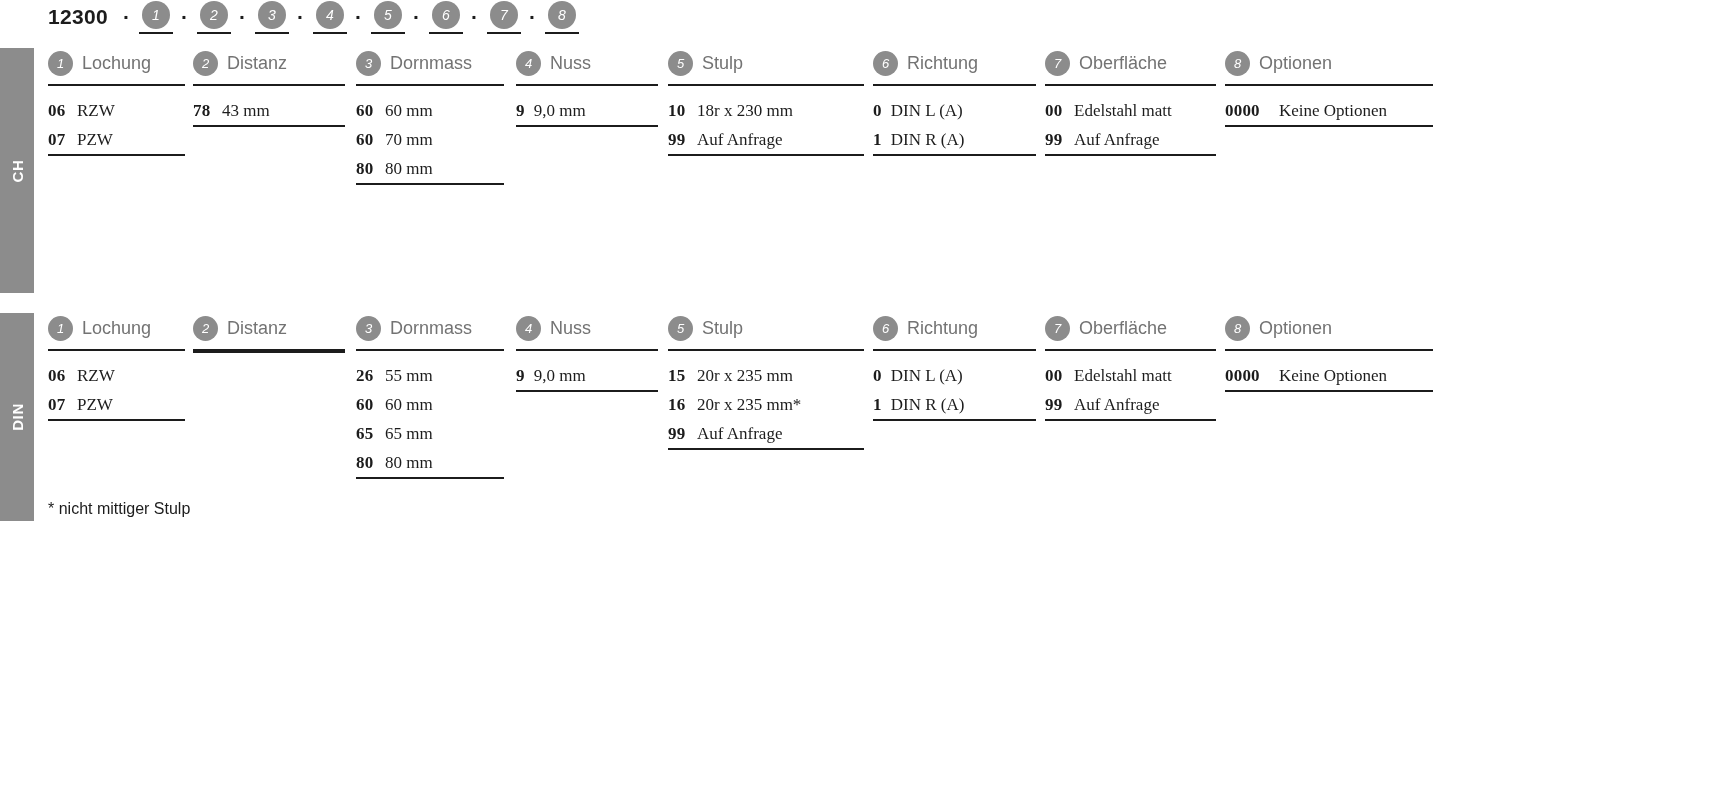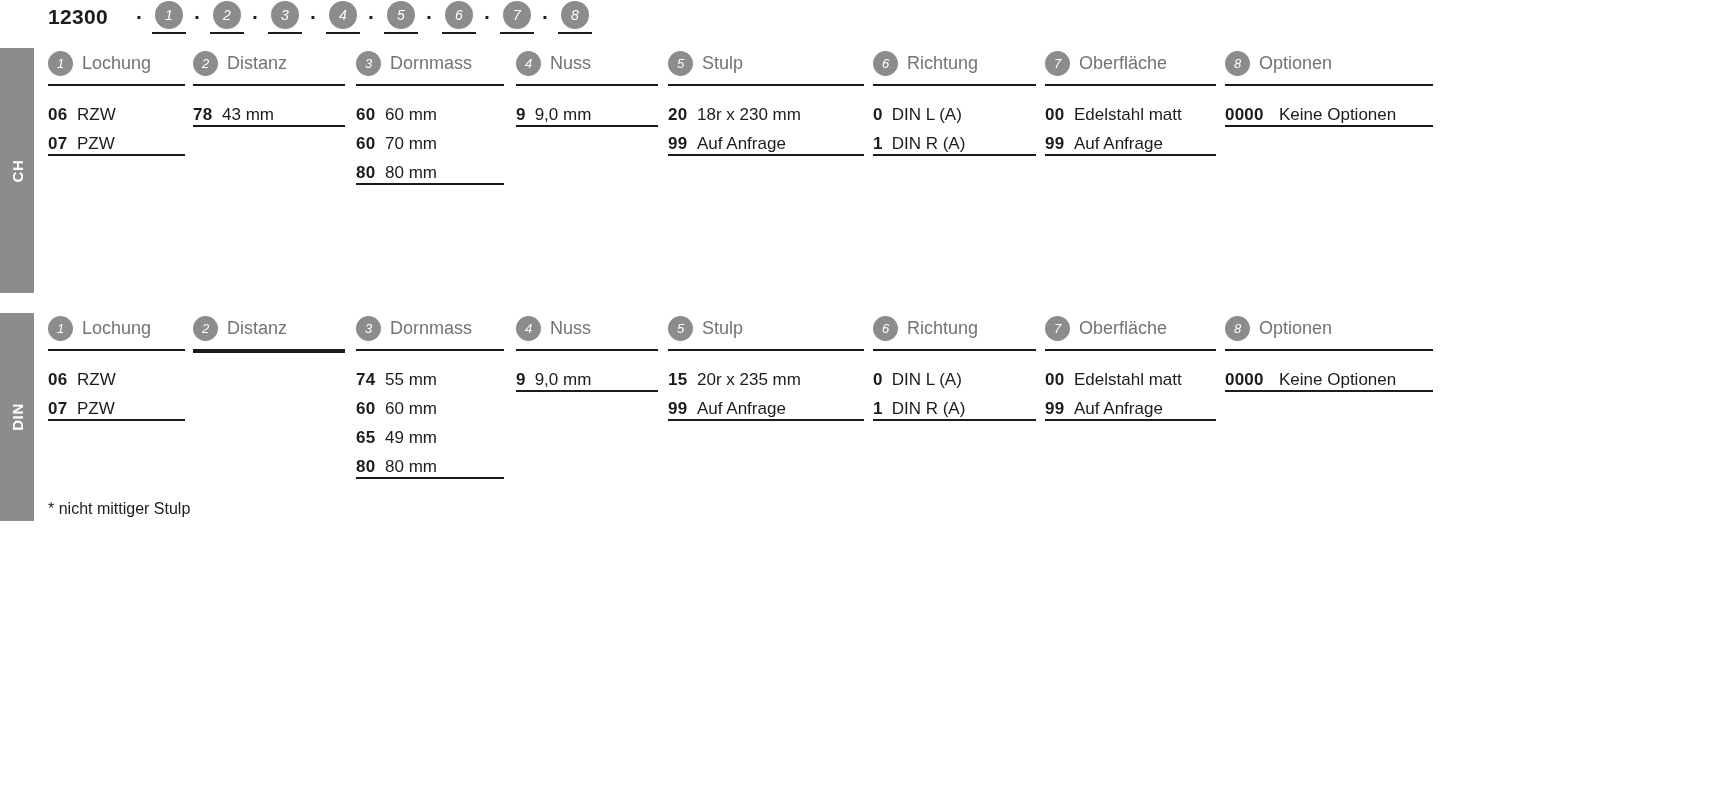--- a/index.html
+++ b/index.html
@@ -24,21 +24,21 @@
     top: 0px;
     height: 34px;
     display: flex;
     align-items: center;
     gap: 0px;
   }
   .code-number {
     font-size: 21px;
     font-weight: bold;
     letter-spacing: 0.3px;
-    margin-right: 20px;
+    margin-right: 7px;
   }
   .code-sep {
     font-size: 21px;
     font-weight: bold;
     margin: 0 9px 0 8px;
     color: #1c1c1c;
   }
   .code-slot {
     display: inline-flex;
     flex-direction: column;
@@ -127,23 +127,24 @@
     background: #1c1c1c;
     margin-top: 4px;
   }
   .col-rule.bottom { margin-top: 0; }
 
   .rows {
     padding-top: 10px;
   }
   .row {
     display: flex;
-    align-items: flex-end;
+    align-items: center;
     height: 29px;
     white-space: nowrap;
+    font-family: Liberation Serif, serif;
   }
   .row .code {
     font-size: 17px;
     font-weight: bold;
     letter-spacing: 0.2px;
     flex: 0 0 auto;
   }
   .row .text {
     font-size: 17px;
     margin-left: 9px;
@@ -300,21 +301,21 @@
   </div>
 
   <div class="col w5">
     <div class="col-head">
       <span class="head-circle">5</span>
       <span class="head-label">Stulp</span>
     </div>
     <div class="col-rule" style="width:196px"></div>
     <div class="rows">
       <div class="row">
-        <span class="code code-w-2">20</span>
+        <span class="code code-w-2">10</span>
         <span class="text">18r x 230 mm</span>
       </div>
       <div class="row">
         <span class="code code-w-2">99</span>
         <span class="text">Auf Anfrage</span>
       </div>
     </div>
     <div class="col-rule bottom" style="width:196px"></div>
   </div>
 
@@ -404,30 +405,30 @@
   </div>
 
   <div class="col w3">
     <div class="col-head">
       <span class="head-circle">3</span>
       <span class="head-label">Dornmass</span>
     </div>
     <div class="col-rule" style="width:148px"></div>
     <div class="rows">
       <div class="row">
-        <span class="code code-w-2">74</span>
+        <span class="code code-w-2">26</span>
         <span class="text">55 mm</span>
       </div>
       <div class="row">
         <span class="code code-w-2">60</span>
         <span class="text">60 mm</span>
       </div>
       <div class="row">
         <span class="code code-w-2">65</span>
-        <span class="text">49 mm</span>
+        <span class="text">65 mm</span>
       </div>
       <div class="row">
         <span class="code code-w-2">80</span>
         <span class="text">80 mm</span>
       </div>
     </div>
     <div class="col-rule bottom" style="width:148px"></div>
   </div>
 
   <div class="col w4">
@@ -450,20 +451,24 @@
       <span class="head-circle">5</span>
       <span class="head-label">Stulp</span>
     </div>
     <div class="col-rule" style="width:196px"></div>
     <div class="rows">
       <div class="row">
         <span class="code code-w-2">15</span>
         <span class="text">20r x 235 mm</span>
       </div>
       <div class="row">
+        <span class="code code-w-2">16</span>
+        <span class="text">20r x 235 mm*</span>
+      </div>
+      <div class="row">
         <span class="code code-w-2">99</span>
         <span class="text">Auf Anfrage</span>
       </div>
     </div>
     <div class="col-rule bottom" style="width:196px"></div>
   </div>
 
   <div class="col w6">
     <div class="col-head">
       <span class="head-circle">6</span>

